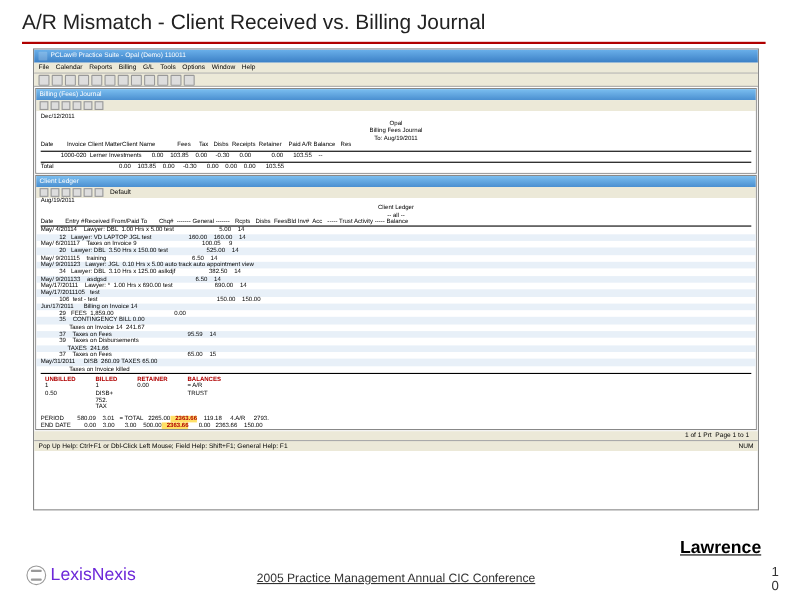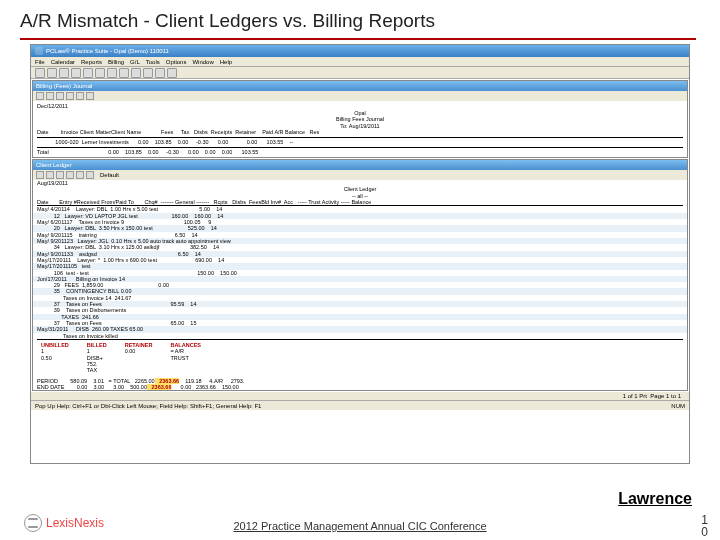--- a/index.html
+++ b/index.html
@@ -26,32 +26,32 @@
 .ledger-row{display:flex;white-space:pre;padding:0 4px}
 .alt{background:#e8f0f8}
 .hl-yellow{background:#ffe066;color:#b00000;font-weight:bold}
 .hl-red{color:#b00000;font-weight:bold}
 .totals{display:flex;gap:18px;padding:2px 8px 4px 8px;font-size:5.5px}
 .tot-block{display:flex;flex-direction:column;align-items:flex-start}
 .tot-label{font-weight:bold}
 .statusbar{background:#ece9d8;border-top:1px solid #aaa;padding:1px 4px;height:10px;display:flex;align-items:center;justify-content:space-between}
 .footer{position:absolute;bottom:0;left:0;right:0;height:50px}
 .lawrence{position:absolute;right:28px;top:0;font-weight:bold;font-size:16px;text-decoration:underline}
-.lexis{position:absolute;left:24px;bottom:8px;display:flex;align-items:center;gap:4px;color:#ef4444;font-size:12px}
+.lexis{position:absolute;left:24px;bottom:8px;display:flex;align-items:center;gap:4px;color:#6d28d9;font-size:16px}
 .lexis-icon{width:18px;height:18px;border:1.5px solid #999;border-radius:50%;position:relative}
 .lexis-icon::before{content:"";position:absolute;width:10px;height:2px;background:#999;top:3px;left:3px;border-radius:1px}
 .lexis-icon::after{content:"";position:absolute;width:10px;height:2px;background:#999;bottom:3px;left:3px;border-radius:1px}
 .conf{position:absolute;left:50%;transform:translateX(-50%);bottom:8px;font-size:11px;color:#333;text-decoration:underline}
 .pagenum{position:absolute;right:12px;bottom:2px;font-size:12px;color:#333;text-align:right;line-height:1}
 </style>
 </head>
 <body>
 
 <div class="slide">
-  <div class="title">A/R Mismatch - Client Ledgers vs. Billing Reports</div>
+  <div class="title">A/R Mismatch - Client Received vs. Billing Journal</div>
   <div class="title-underline"></div>
 
   <div class="app-window">
     <div class="titlebar">
       <div class="icon"></div>
       <span>PCLaw® Practice Suite - Opal (Demo) 110011</span>
     </div>
     <div class="menubar">
       <span>File</span>
       <span>Calendar</span>
@@ -181,19 +181,19 @@
       <span>NUM</span>
     </div>
   </div>
 
   <div class="footer">
     <div class="lawrence">Lawrence</div>
     <div class="lexis">
       <div class="lexis-icon"></div>
       <span>LexisNexis</span>
     </div>
-    <div class="conf">2012 Practice Management Annual CIC Conference</div>
+    <div class="conf">2005 Practice Management Annual CIC Conference</div>
     <div class="pagenum">
       <div>1</div>
       <div>0</div>
     </div>
   </div>
 </div>
 
 </body></html>

